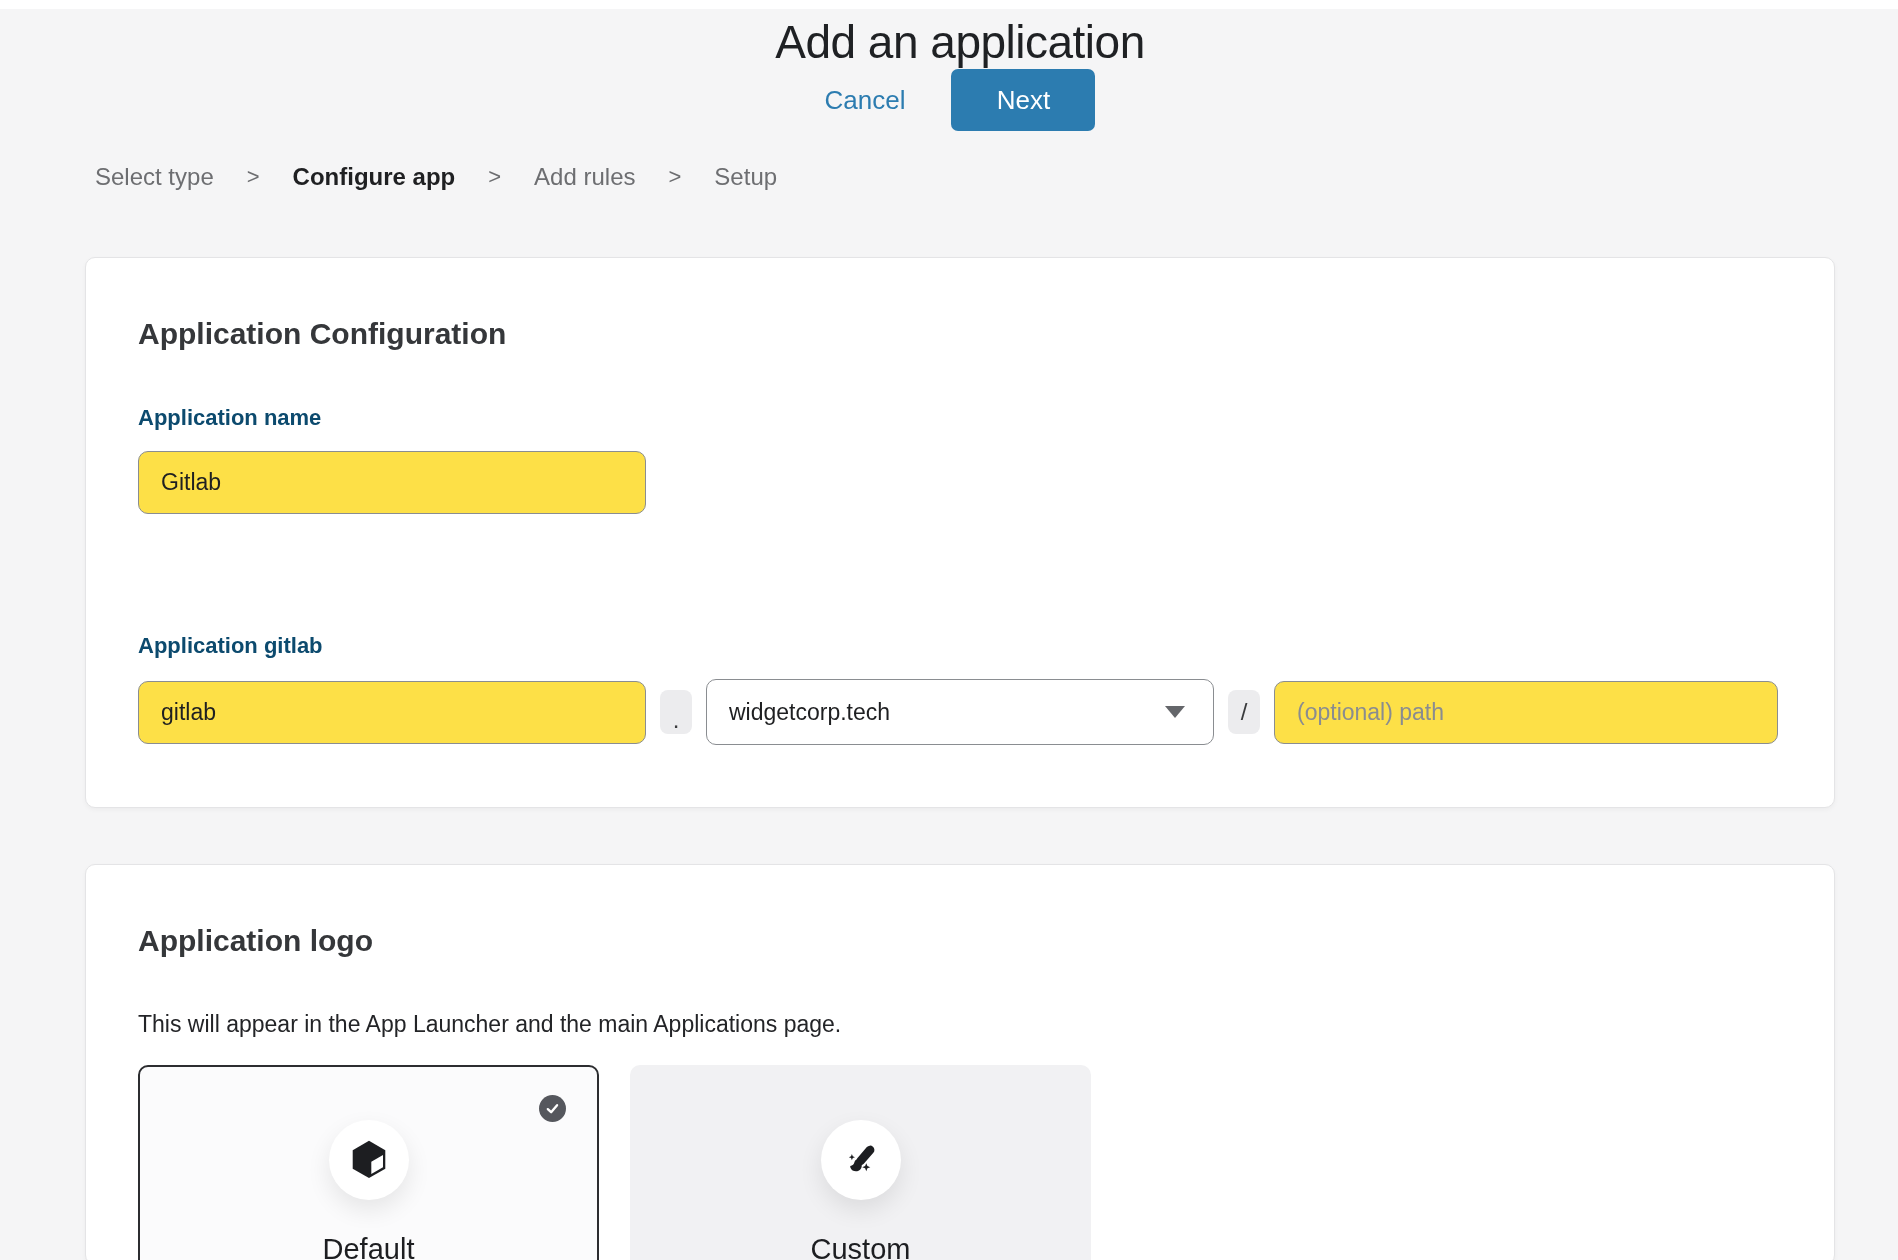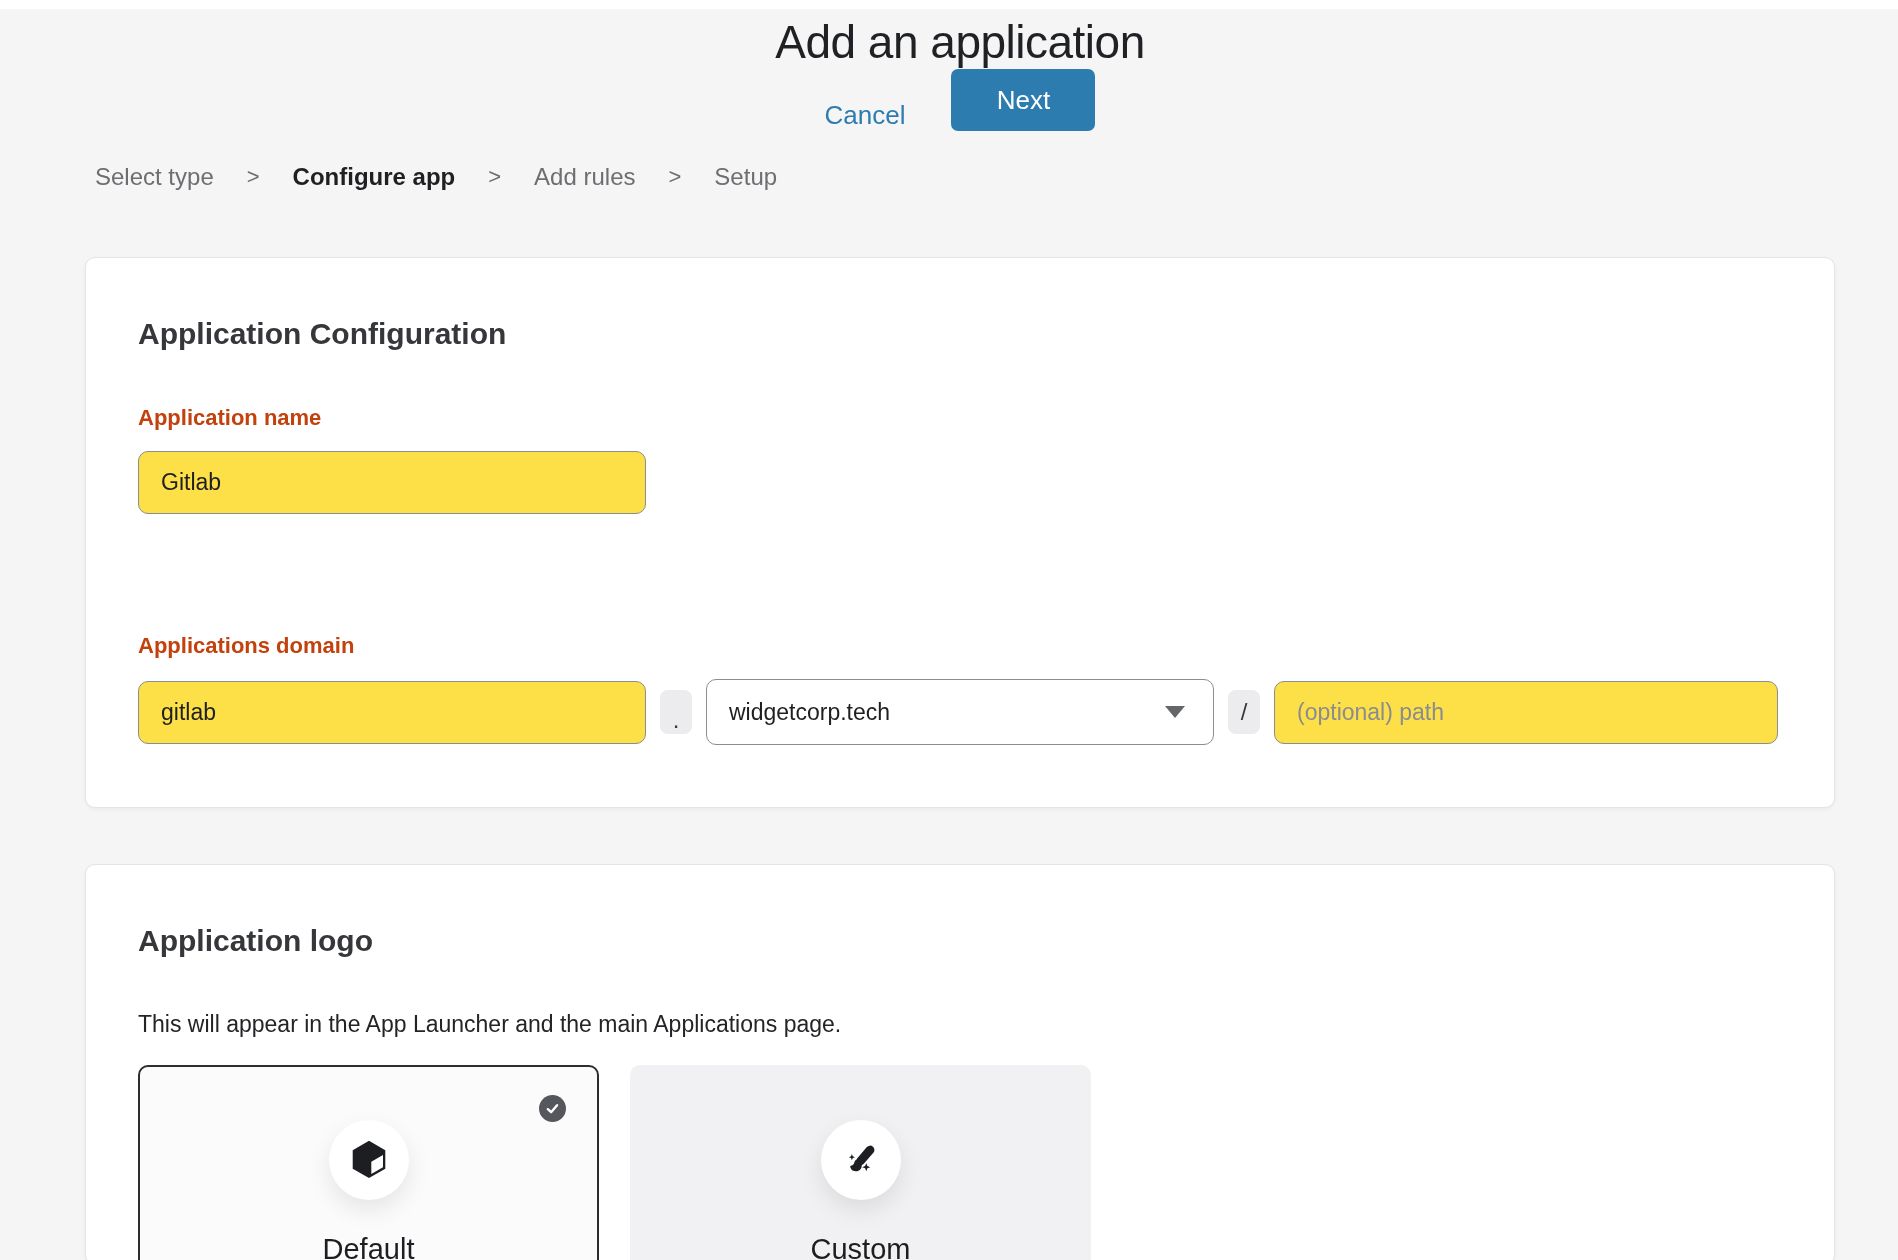--- a/index.html
+++ b/index.html
@@ -21,21 +21,21 @@
     align-items:center;
     justify-content:space-between;
     flex-direction:column;
   }
   .page-title {
     font-size:46px;
     font-weight:400;
     letter-spacing:-0.5px;
     color:#1f2124;
   }
-  .header-actions { display:flex; align-items:flex-end; gap:46px; }
+  .header-actions { display:flex; align-items:center; gap:46px; }
   .cancel-link {
     font-size:26px;
     color:var(--accent, #2c7cb0);
     cursor:pointer;
     text-decoration:none;
   }
   .next-btn {
     width:144px;
     height:62px;
     background:var(--accent, #2c7cb0);
@@ -81,21 +81,21 @@
   .form-grid {
     margin-top:53px;
     display:flex;
     gap:25px;
   }
   .form-col { width:508px; }
   .field-label {
     display:block;
     font-size:22px;
     font-weight:bold;
-    color:#c2410c;
+    color:#0c4a6e;
     margin-bottom:20px;
   }
   .text-input {
     width:100%;
     height:63px;
     border:1px solid #8a8d91;
     border-radius:10px;
     background:#fde047;
     font-family:"Liberation Sans", sans-serif;
     font-size:23px;
@@ -227,21 +227,21 @@
   <section class="card card-config">
     <h2>Application Configuration</h2>
 
     <div class="form-grid">
       <div class="form-col">
         <label class="field-label">Application name</label>
         <input class="text-input" type="text" value="Gitlab" style="">
       </div>
     </div>
 
-    <label class="field-label domain-label">Applications domain</label>
+    <label class="field-label domain-label">Application gitlab</label>
     <div class="domain-row">
       <input class="text-input w-fixed" type="text" value="gitlab" style="">
       <span class="sep-badge dot">
         <span>.</span>
       </span>
       <div class="fake-select w-fixed">
         <span>widgetcorp.tech</span>
         <span class="chevron-down"></span>
       </div>
       <span class="sep-badge">

